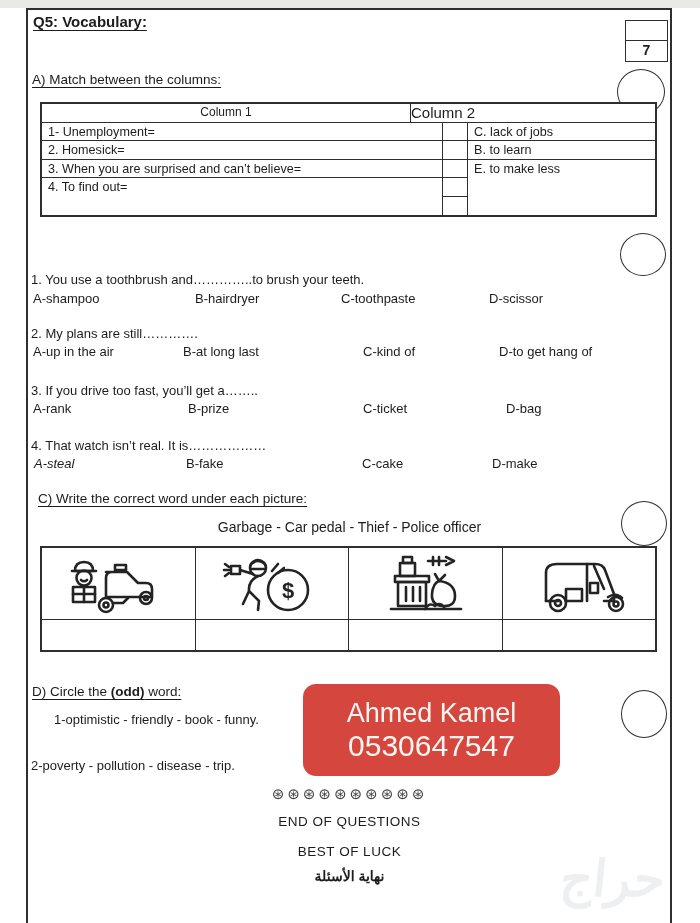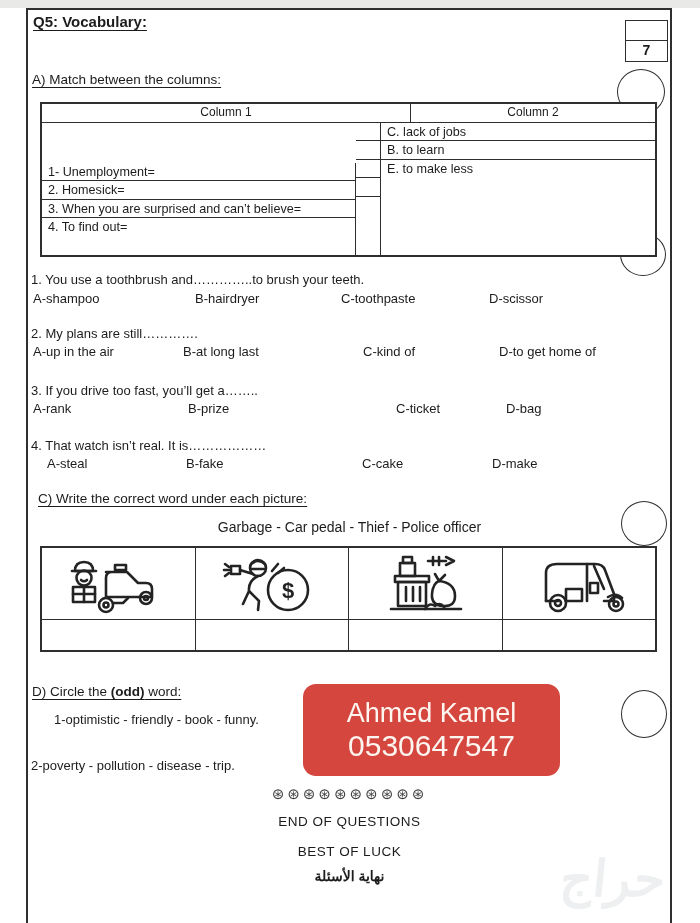--- a/index.html
+++ b/index.html
@@ -38,40 +38,40 @@
   }
   .hA{ left:32px; top:72px; }
   .hB{ left:32px; top:243px; }
   .hC{ left:32px; top:491px;margin-left:6px; }
   .hD{ left:32px; top:684px; }
 
   
   .tableA{ left:40px; top:102px; width:617px; border:2px solid #2e2e2e; background:#fff; }
   .tA-header{ display:flex; height:19px; border-bottom:1.6px solid #2e2e2e; }
   .tA-h1{ width:369px; border-right:1.6px solid #2e2e2e; text-align:center; font-size:12px; line-height:17px; }
-  .tA-h2{ flex:1; text-align:center; font-size:12px; line-height:17px; }
+  .tA-h2{ flex:1; text-align:left; font-size:15px; line-height:17px; }
   .tA-body{ display:flex; }
-  .tA-left{ width:314px; border-right:1.6px solid #2e2e2e; display:flex; flex-direction:column;margin-top:40px; }
+  .tA-left{ width:401px; border-right:1.6px solid #2e2e2e; display:flex; flex-direction:column; }
   .tA-mid{ width:25px; border-right:1.6px solid #2e2e2e; display:flex; flex-direction:column; }
   .tA-right{ flex:1; display:flex; flex-direction:column; }
   .tA-cell{
     height:18.4px; line-height:18px; font-size:12.6px; padding-left:6px;
     border-bottom:1.6px solid #2e2e2e; white-space:nowrap; overflow:hidden;
   }
   .tA-cell.tall{ height:36.8px; }
   .tA-cell.last{ border-bottom:none; }
 
   .stem{ left:31px; font-size:13px; white-space:nowrap; }
   .s1{ top:272px; } .s2{ top:326px; } .s3{ top:383px; } .s4{ top:438px; }
   .optline{ left:0; top:0; width:700px; height:16px; font-size:13px; }
   .optline span{ position:absolute; white-space:nowrap; }
   .q1o{ top:291px; } .q1o .o1{ left:33px; } .q1o .o2{ left:195px; } .q1o .o3{ left:341px; } .q1o .o4{ left:489px; }
   .q2o{ top:344px; } .q2o .o1{ left:33px; } .q2o .o2{ left:183px; } .q2o .o3{ left:363px; } .q2o .o4{ left:499px; }
-  .q3o{ top:401px; } .q3o .o1{ left:33px; } .q3o .o2{ left:188px; } .q3o .o3{ left:363px;margin-left:33px; } .q3o .o4{ left:506px; }
-  .q4o{ top:456px; } .q4o .o1{ left:47px; } .q4o .o2{ left:186px; } .q4o .o3{ left:362px; } .q4o .o4{ left:492px; }
+  .q3o{ top:401px; } .q3o .o1{ left:33px; } .q3o .o2{ left:188px; } .q3o .o3{ left:363px; } .q3o .o4{ left:506px; }
+  .q4o{ top:456px; } .q4o .o1{ left:34px;font-style:italic; } .q4o .o2{ left:186px; } .q4o .o3{ left:362px; } .q4o .o4{ left:492px; }
 
   .wordbank{ left:27px; top:519px; width:645px; text-align:center; font-size:14px; }
 
   
   .tableC{ left:40px; top:546px; width:617px; border:2px solid #2e2e2e; background:#fff; }
   .tC-row{ display:flex; }
   .tC-row1{ height:72px; border-bottom:1.6px solid #2e2e2e; }
   .tC-row2{ height:30px; }
   .tC-cell{ flex:1; border-right:1.6px solid #2e2e2e; display:flex; align-items:center; justify-content:center; overflow:hidden; }
   .tC-cell.lastc{ border-right:none; }
@@ -152,21 +152,21 @@
     <span class="o2">B-hairdryer</span>
     <span class="o3">C-toothpaste</span>
     <span class="o4">D-scissor</span>
   </div>
 
   <div class="abs stem s2">2. My plans are still………….</div>
   <div class="abs optline q2o">
     <span class="o1">A-up in the air</span>
     <span class="o2">B-at long last</span>
     <span class="o3">C-kind of</span>
-    <span class="o4">D-to get home of</span>
+    <span class="o4">D-to get hang of</span>
   </div>
 
   <div class="abs stem s3">3. If you drive too fast, you’ll get a……..</div>
   <div class="abs optline q3o">
     <span class="o1">A-rank</span>
     <span class="o2">B-prize</span>
     <span class="o3">C-ticket</span>
     <span class="o4">D-bag</span>
   </div>
 

